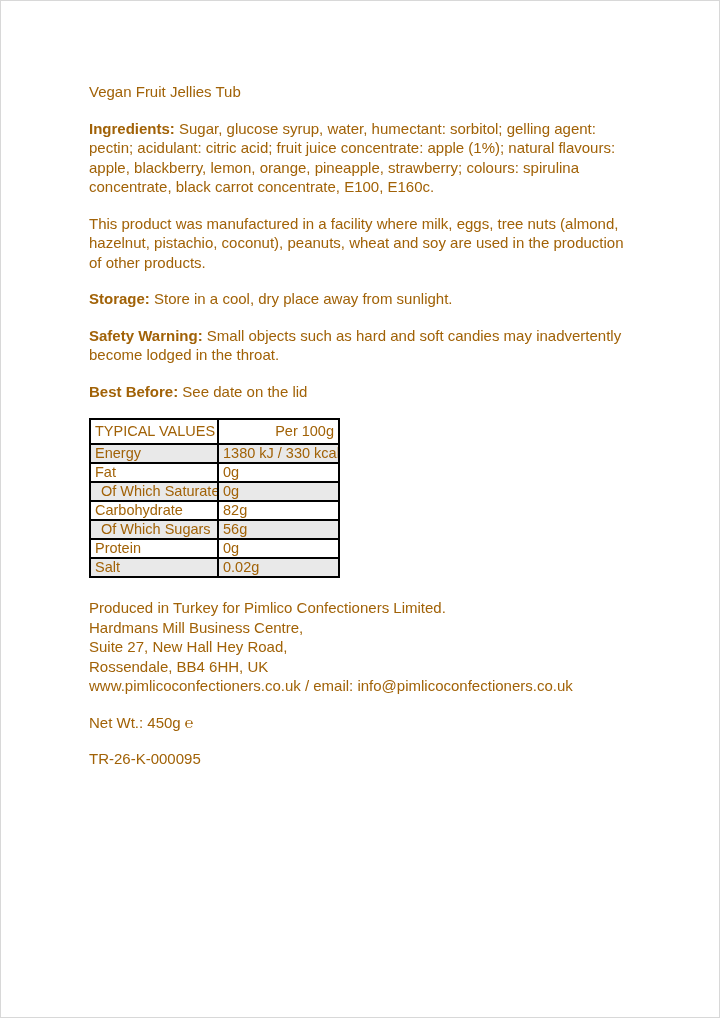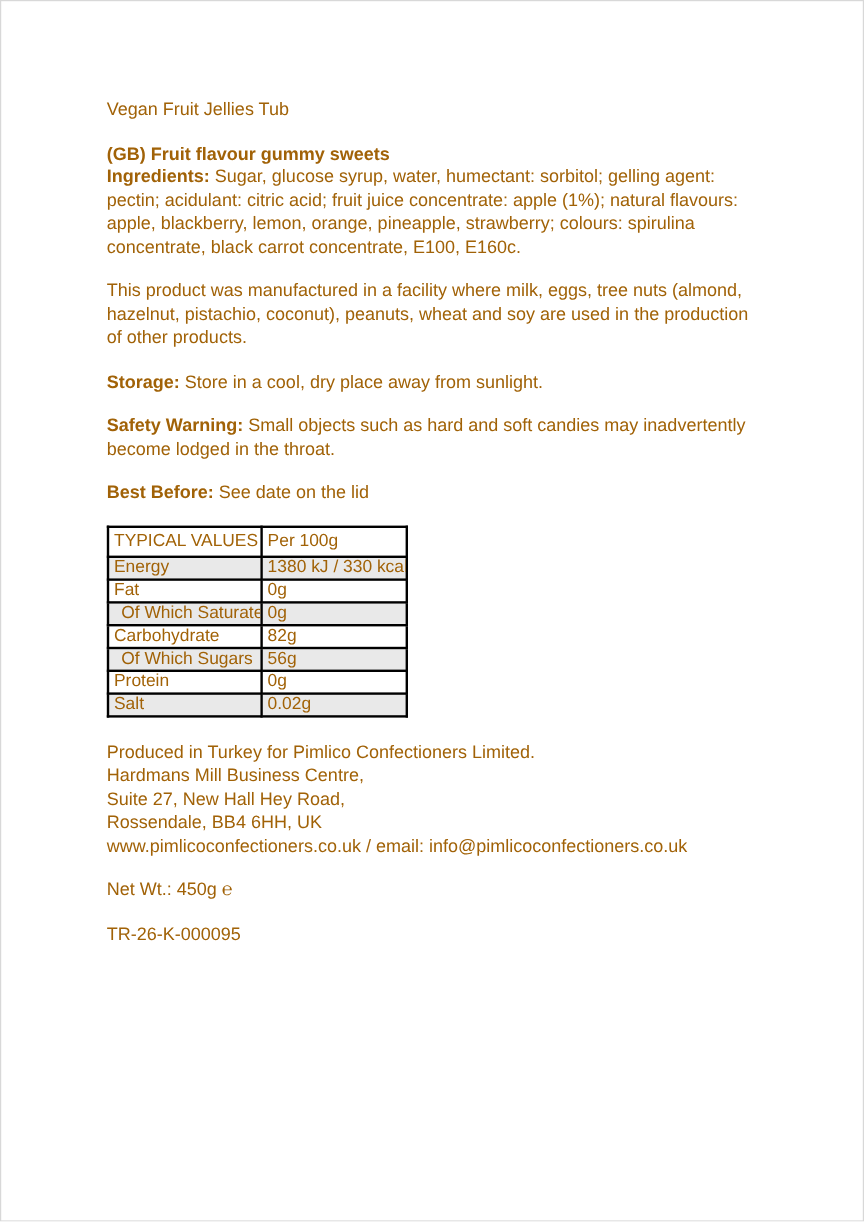--- a/index.html
+++ b/index.html
@@ -34,37 +34,36 @@
     border: 2px solid #000000;
     padding: 0 4px;
     height: 19px;
     line-height: 17px;
     font-weight: normal;
     overflow: hidden;
     white-space: nowrap;
   }
   table.nutrition th {
     height: 25px;
-    text-align: left;
+    text-align: right;
     vertical-align: middle;
   }
   table.nutrition td.label { text-align: left; margin-top: 43px; }
   table.nutrition td.label.indent { padding-left: 10px; }
   table.nutrition td.value { text-align: left; }
   table.nutrition tr.shaded td { background: #e9e9e9; }
 </style>
 </head>
 <body>
 
 <div class="page">
 
   <div class="para">Vegan Fruit Jellies Tub</div>
 
 
-  <div class="para tight bold">(GB) Fruit flavour gummy sweets</div>
 
   <div class="para"><span class="bold">Ingredients:</span><span> Sugar, glucose syrup, water, humectant: sorbitol; gelling agent: pectin; acidulant: citric acid; fruit juice concentrate: apple (1%); natural flavours: apple, blackberry, lemon, orange, pineapple, strawberry; colours: spirulina concentrate, black carrot concentrate, E100, E160c.</span></div>
 
   <div class="para">This product was manufactured in a facility where milk, eggs, tree nuts (almond, hazelnut, pistachio, coconut), peanuts, wheat and soy are used in the production of other products.</div>
 
   <div class="para"><span class="bold">Storage:</span><span> Store in a cool, dry place away from sunlight.</span></div>
 
   <div class="para"><span class="bold">Safety Warning:</span><span> Small objects such as hard and soft candies may inadvertently become lodged in the throat.</span></div>
 
   <div class="para"><span class="bold">Best Before:</span><span> See date on the lid</span></div>

